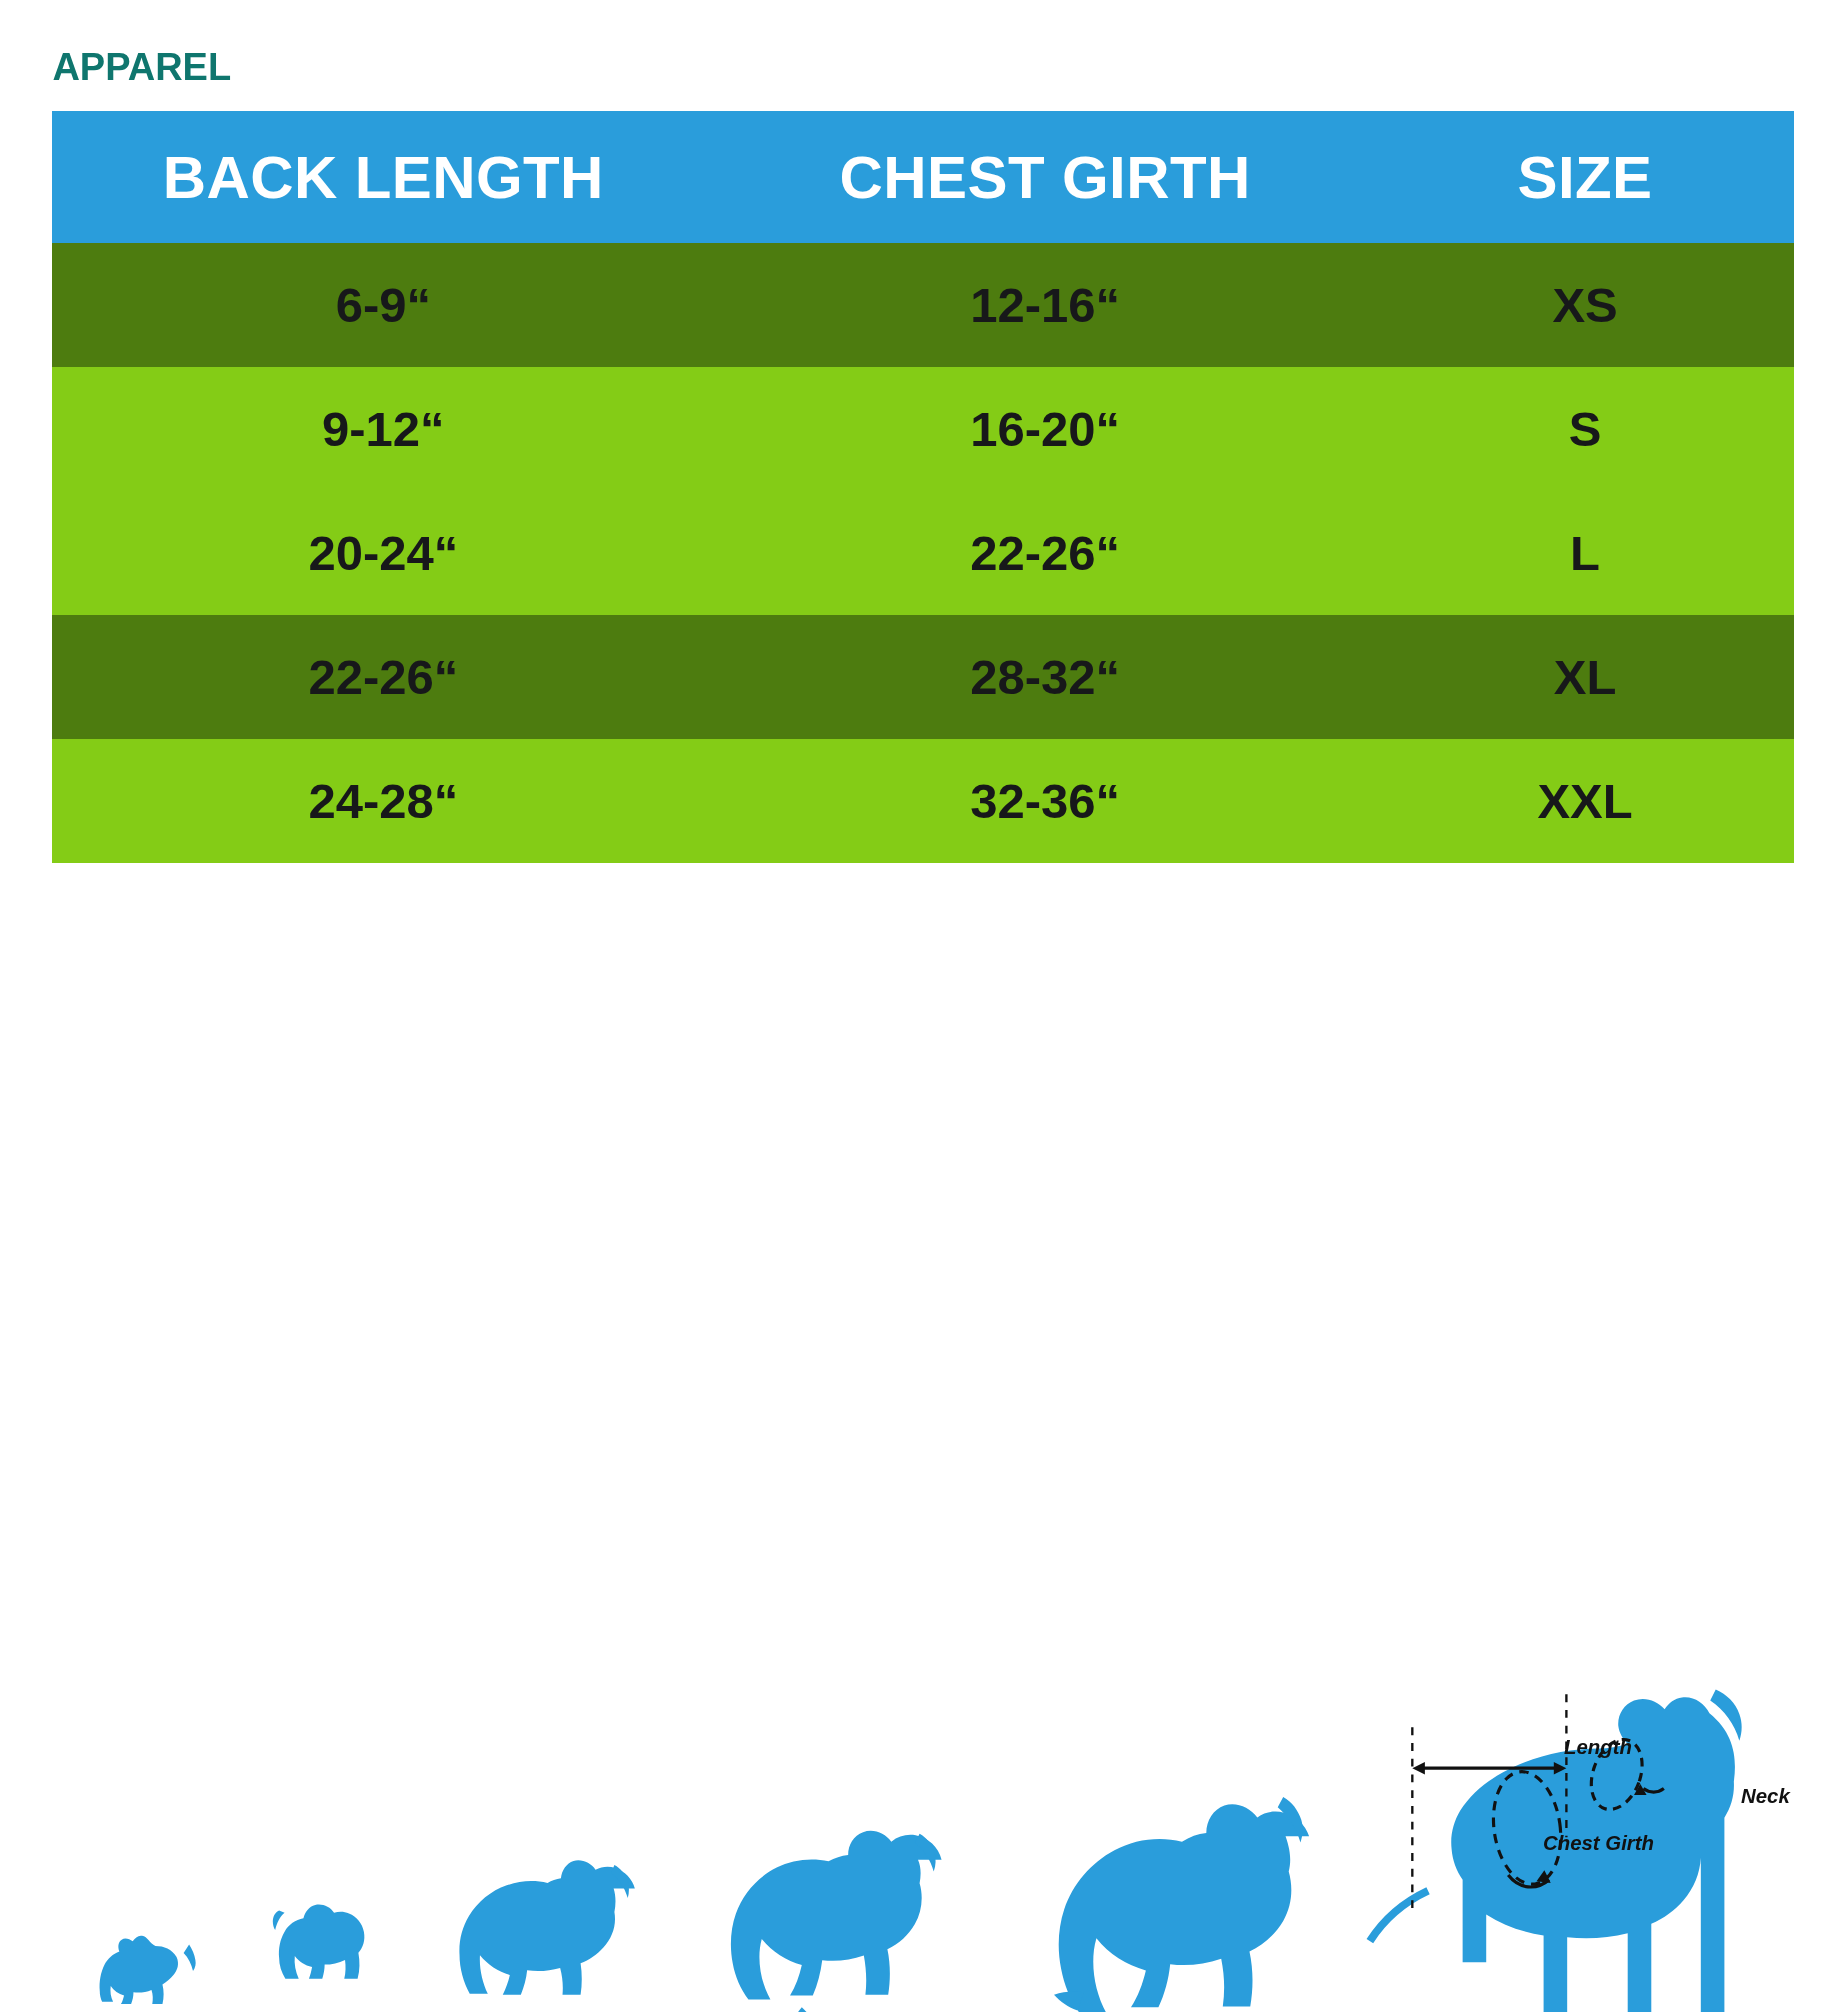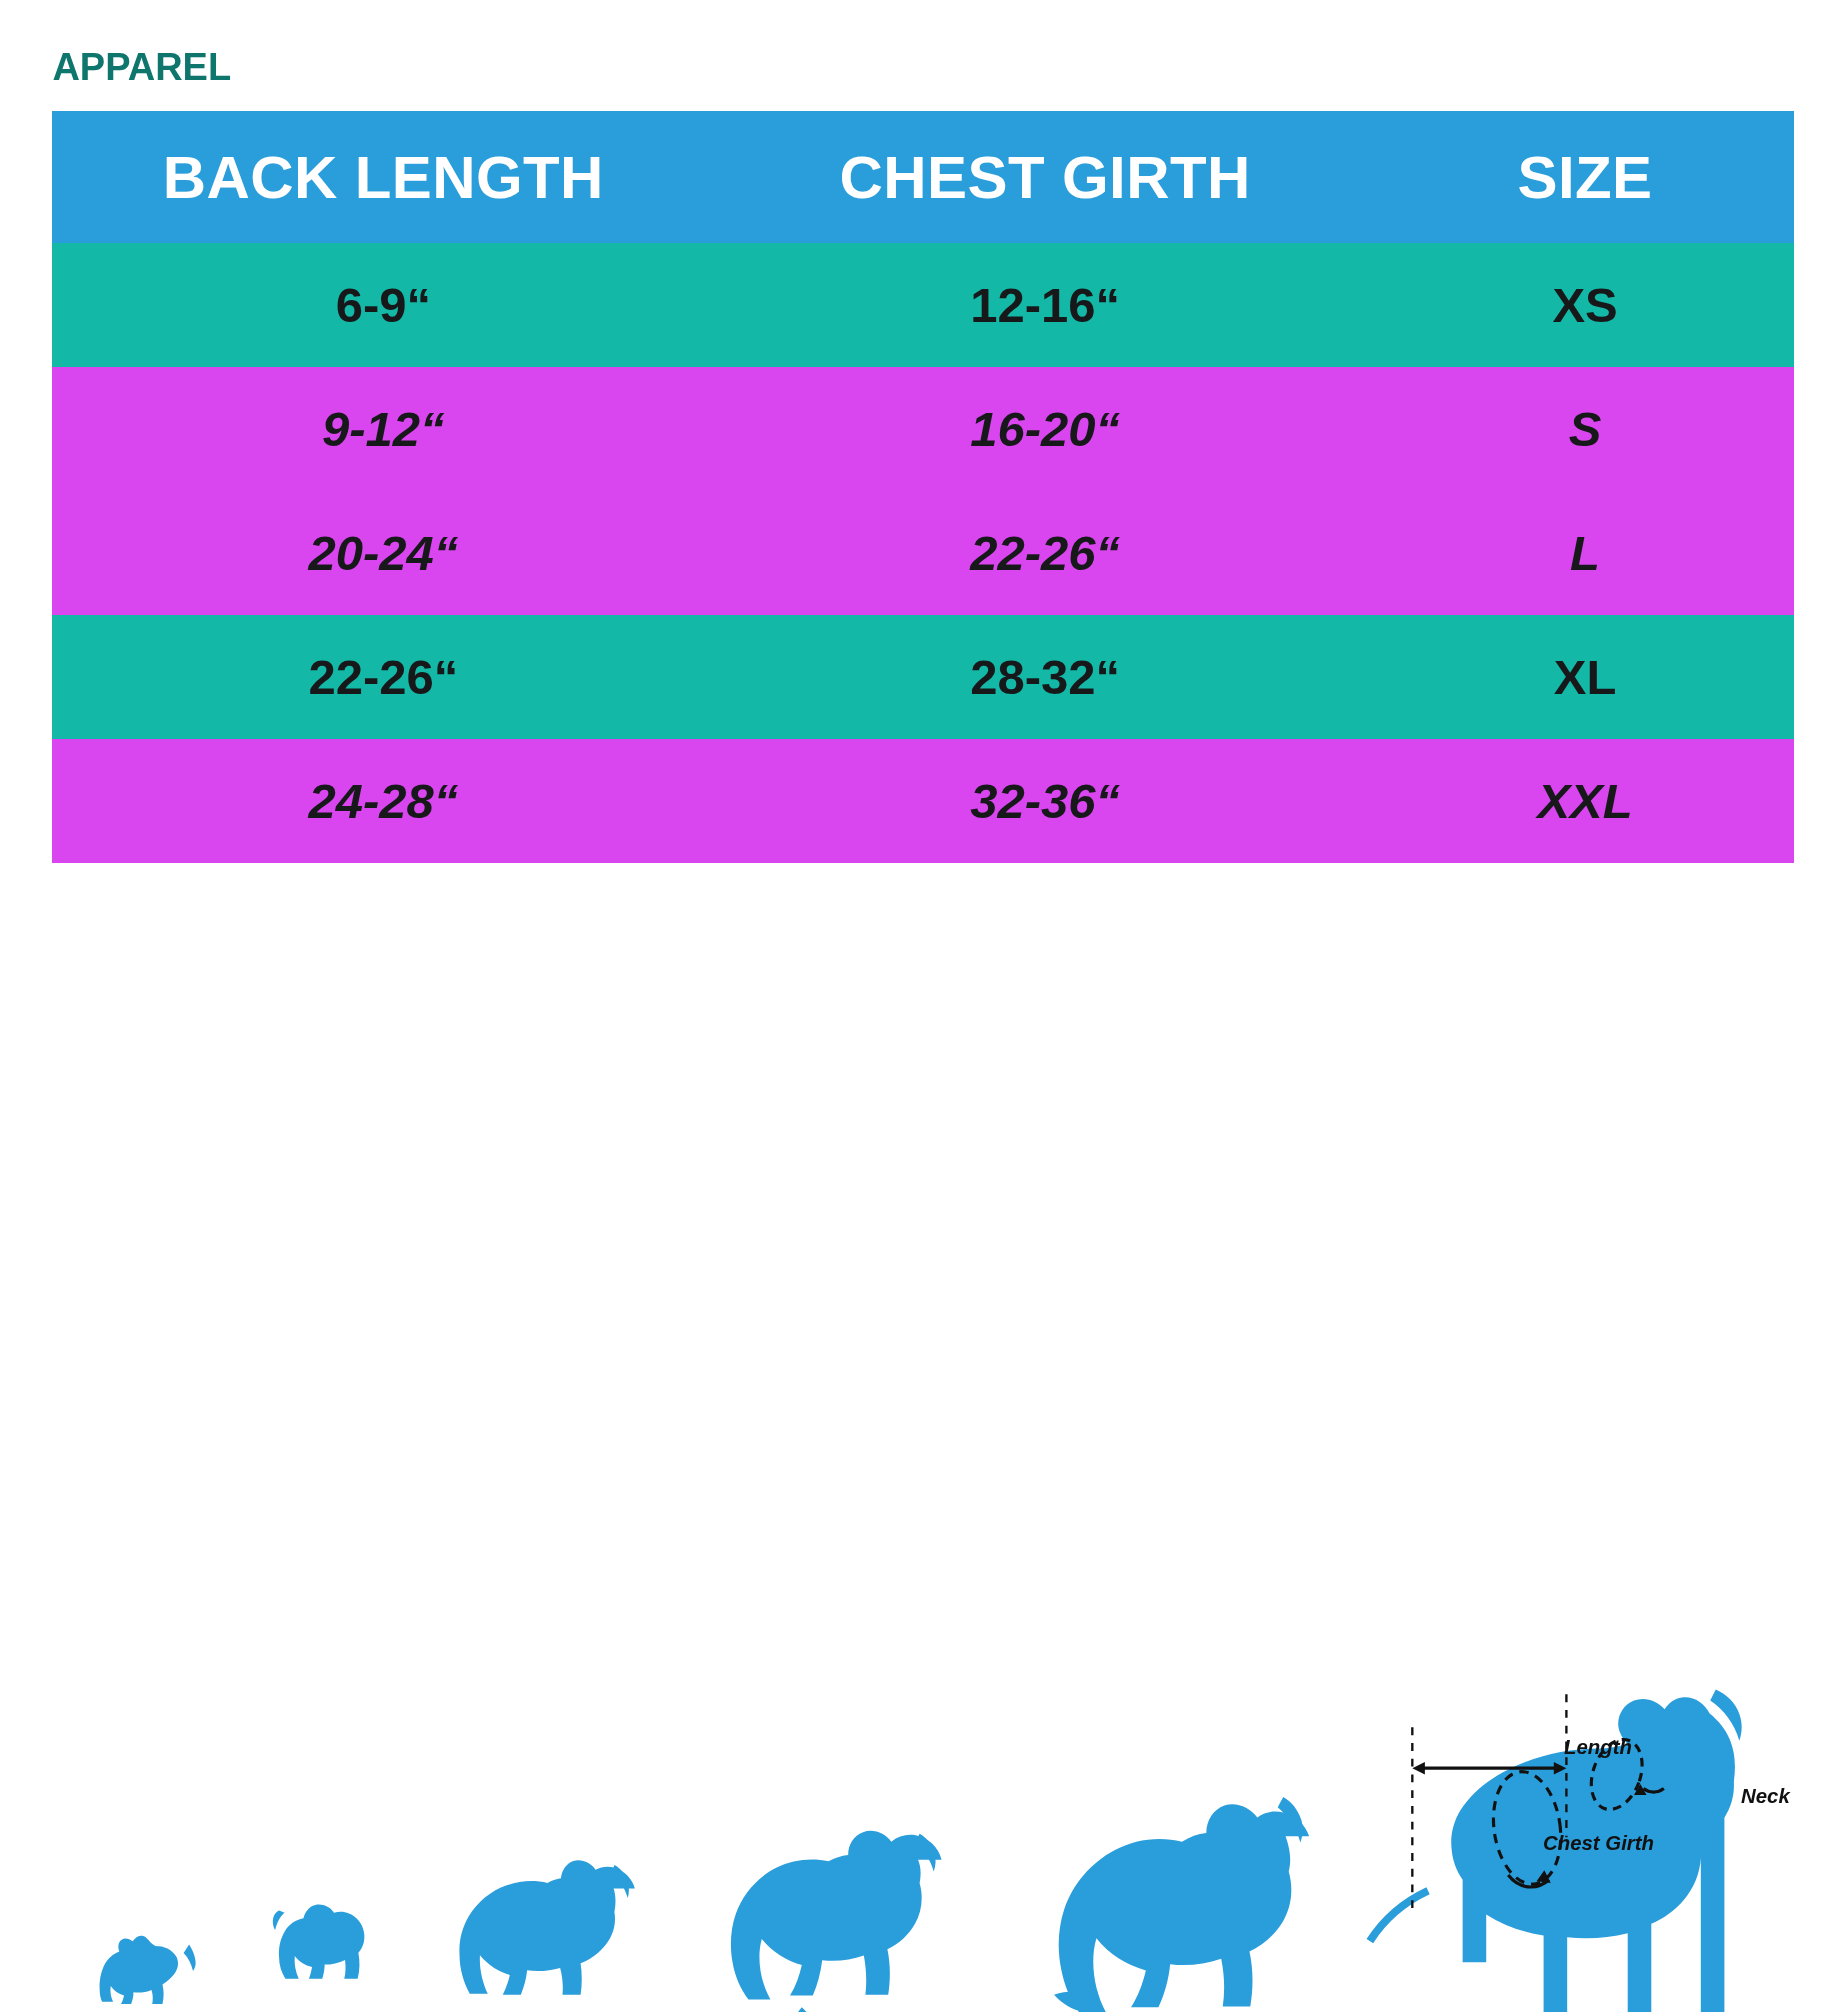--- a/index.html
+++ b/index.html
@@ -94,22 +94,22 @@
     text-align: center;
     letter-spacing: 0.4px;
   }
   .table tbody td {
     height: 124px;
     text-align: center;
     font-size: 49px;
     font-weight: bold;
     color: #17181a;
   }
-  .table tbody tr.odd td { background: #14b8a6; }
-  .table tbody tr.even td { background: #d946ef; font-style: italic; }
+  .table tbody tr.odd td { background: #4d7c0f; }
+  .table tbody tr.even td { background: #84cc16; }
   .col-back { width: 38%; }
   .col-chest { width: 38%; }
   .col-size { width: 24%; }
 
   
   .illustration {
     position: absolute;
     left: 0;
     right: 0;
     bottom: 0;

